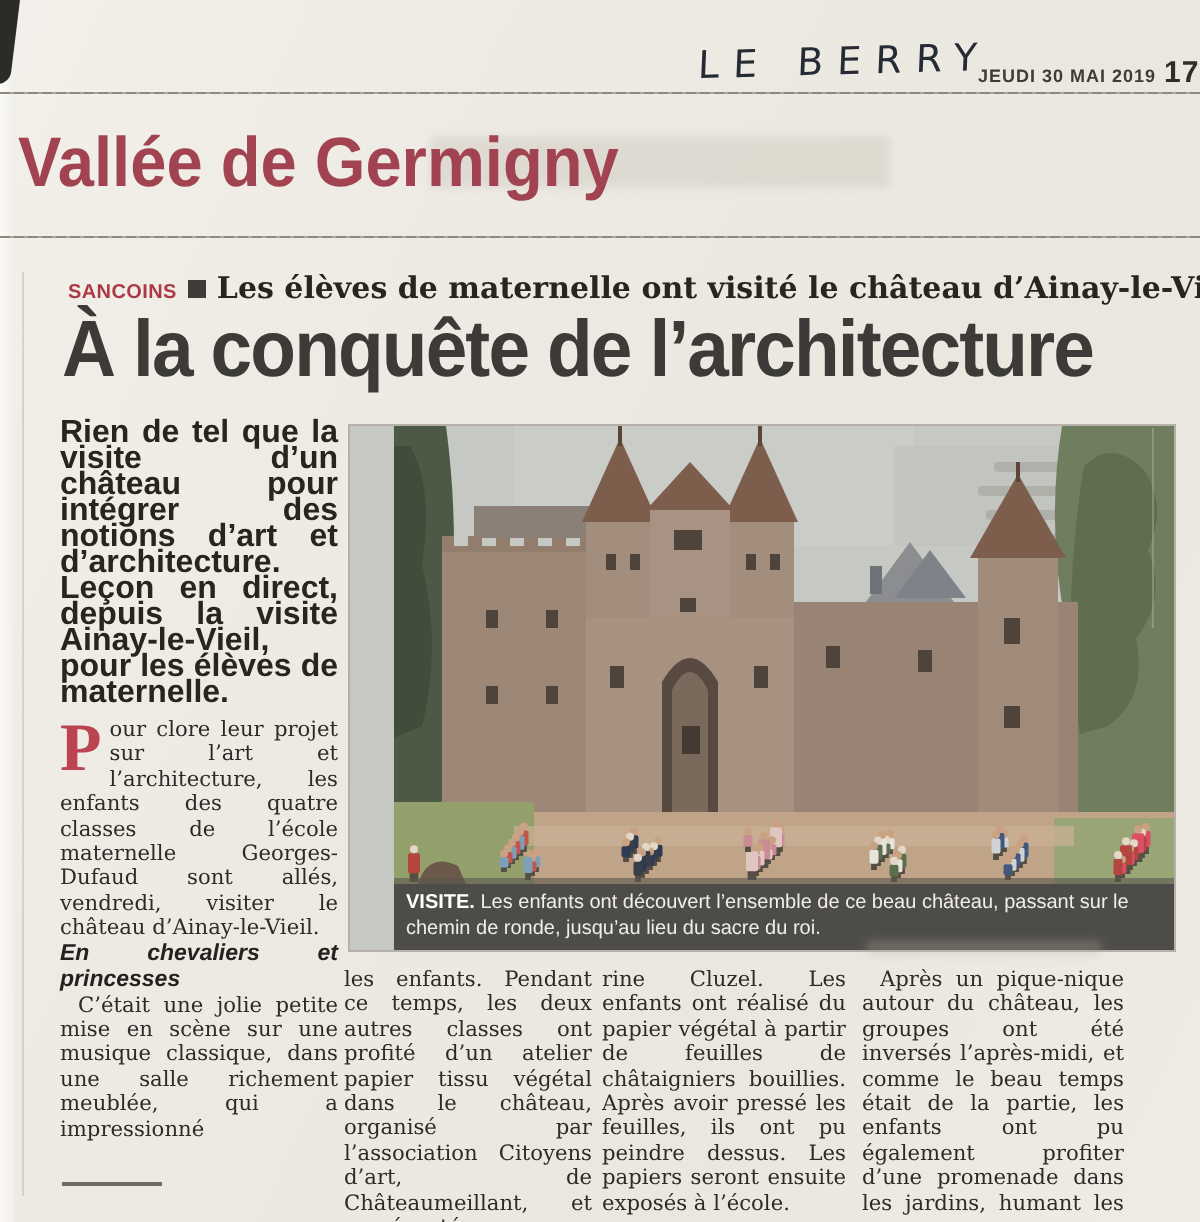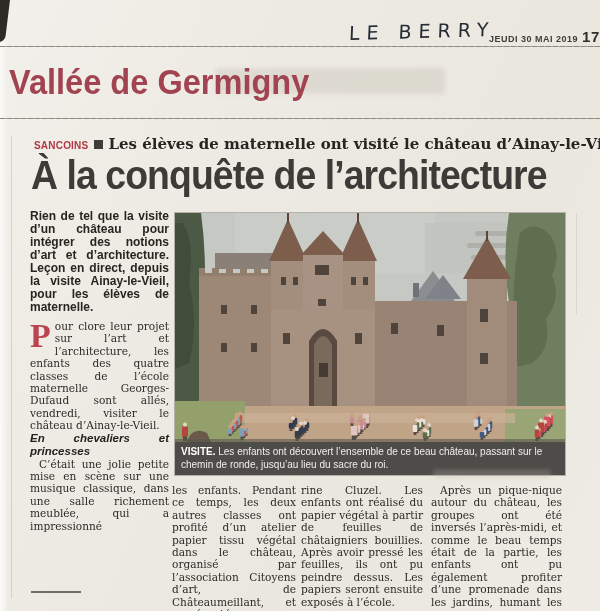--- a/index.html
+++ b/index.html
@@ -26,21 +26,21 @@
   .kicker{font-size:15px;white-space:nowrap;}
   .kicker .loc{font-family:"Liberation Sans",sans-serif;font-weight:bold;font-size:10px;letter-spacing:.2px;}
   .kicker .sq{display:inline-block;width:9px;height:9px;background:#3e3d3a;margin:0 5px 0 6px;}
   .kicker .kt{font-weight:bold;color:#26251f;}
   
   .headline{font-family:"Liberation Sans",sans-serif;font-weight:bold;font-size:40px;color:#3c3b38;
             white-space:nowrap;transform:scaleX(.935);transform-origin:left;letter-spacing:-1px;}
   
   .col{font-size:10.6px;line-height:12.4px;text-align:justify;color:#2c2b28;}
   .col p{margin:0;}
-  .intro{font-family:"Liberation Sans",sans-serif;font-weight:bold;font-size:12px;line-height:13px;color:#26251f;}
+  .intro{font-family:"Liberation Sans",sans-serif;font-weight:bold;font-size:16px;line-height:13px;color:#26251f;}
   .subhead{font-family:"Liberation Sans",sans-serif;font-weight:bold;font-size:11.5px;line-height:13px;color:#23221e;margin:5px 0 3px 0;font-style:italic;}
   .indent{text-indent:9px;}
   .gap{margin-top:3px;}
   .dropcap{float:left;font-size:34px;line-height:28px;font-weight:bold;padding:2px 4px 0 0;font-family:"Liberation Serif",serif;}
   .endline{width:50px;border-top:2px solid #6e6c66;}
   
   .photo{border:1px solid #b5b1a8;background:#c6c8c3;}
   .caption{font-family:"Liberation Sans",sans-serif;font-size:10px;line-height:13px;color:#efeeea;
            padding:3px 6px 4px 6px;text-align:left;}
   .caption b{color:#ffffff;}
@@ -73,21 +73,21 @@
   <div class="abs headline" style="left:31px;top:153px;">À la conquête de l’architecture</div>
 
   <div class="abs col" style="left:30px;top:210px;width:139px;">
     <p class="intro">Rien de tel que la visite d’un château pour intégrer des notions d’art et d’architecture. Leçon en direct, depuis la visite Ainay-le-Vieil, pour les élèves de maternelle.</p>
     <p class="gap" style="margin-top:6px;"><span class="dropcap" style="color:#bb4450;">P</span><span>our clore leur projet sur l’art et l’architecture, les enfants des quatre classes de l’école maternelle Georges-Dufaud sont allés, vendredi, visiter le château d’Ainay-le-Vieil.</span></p>
     <p class="subhead">En chevaliers et princesses</p>
     <p class="indent gap">C’était une jolie petite mise en scène sur une musique classique, dans une salle richement meublée, qui a impressionné</p>
   </div>
   <div class="abs endline" style="left:31px;top:591px;"></div>
 
-  <div class="abs photo" style="left:174px;top:212px;width:390px;">
+  <div class="abs photo" style="left:174px;top:212px;width:390px;padding-left:22px;">
     <svg width="390" height="229" viewBox="0 0 390 229" style="display:block;">
 
       <rect x="0" y="0" width="390" height="200" fill="#c6c8c3"></rect>
       <rect x="60" y="0" width="200" height="60" fill="#cdcfca" opacity=".6"></rect>
       <rect x="250" y="10" width="120" height="50" fill="#bfc2bd" opacity=".7"></rect>
 
       <g fill="#9a9a92" opacity=".45">
         <rect x="300" y="18" width="52" height="5" rx="2"></rect>
         <rect x="292" y="30" width="62" height="5" rx="2"></rect>
         <rect x="296" y="42" width="58" height="5" rx="2"></rect>

